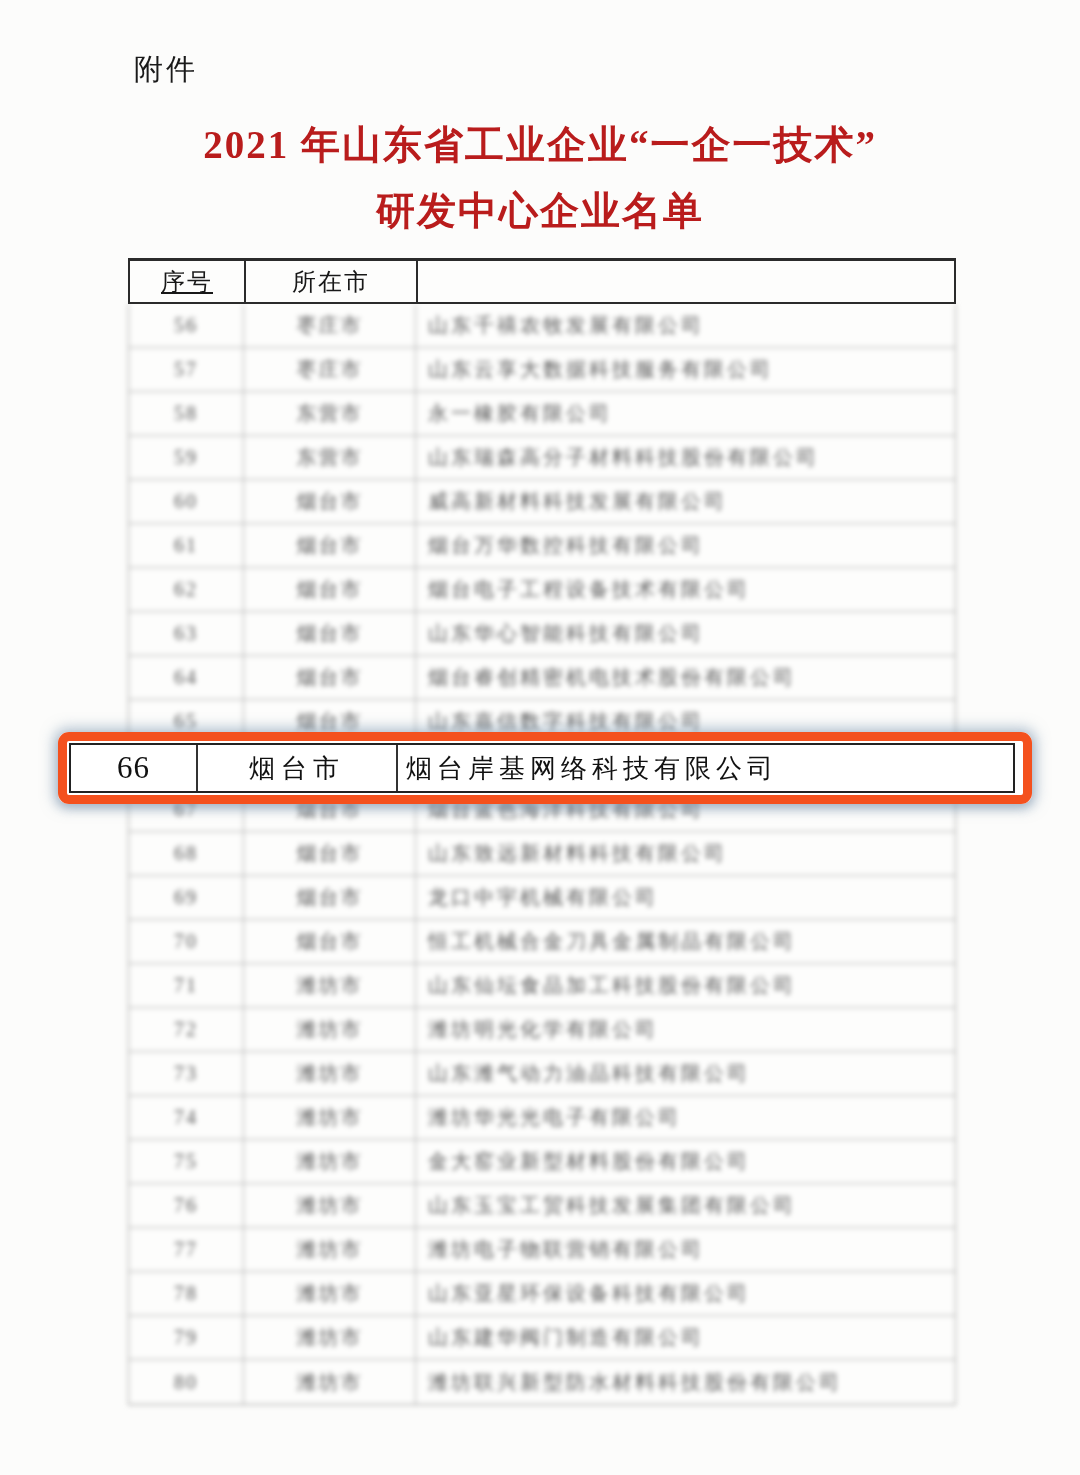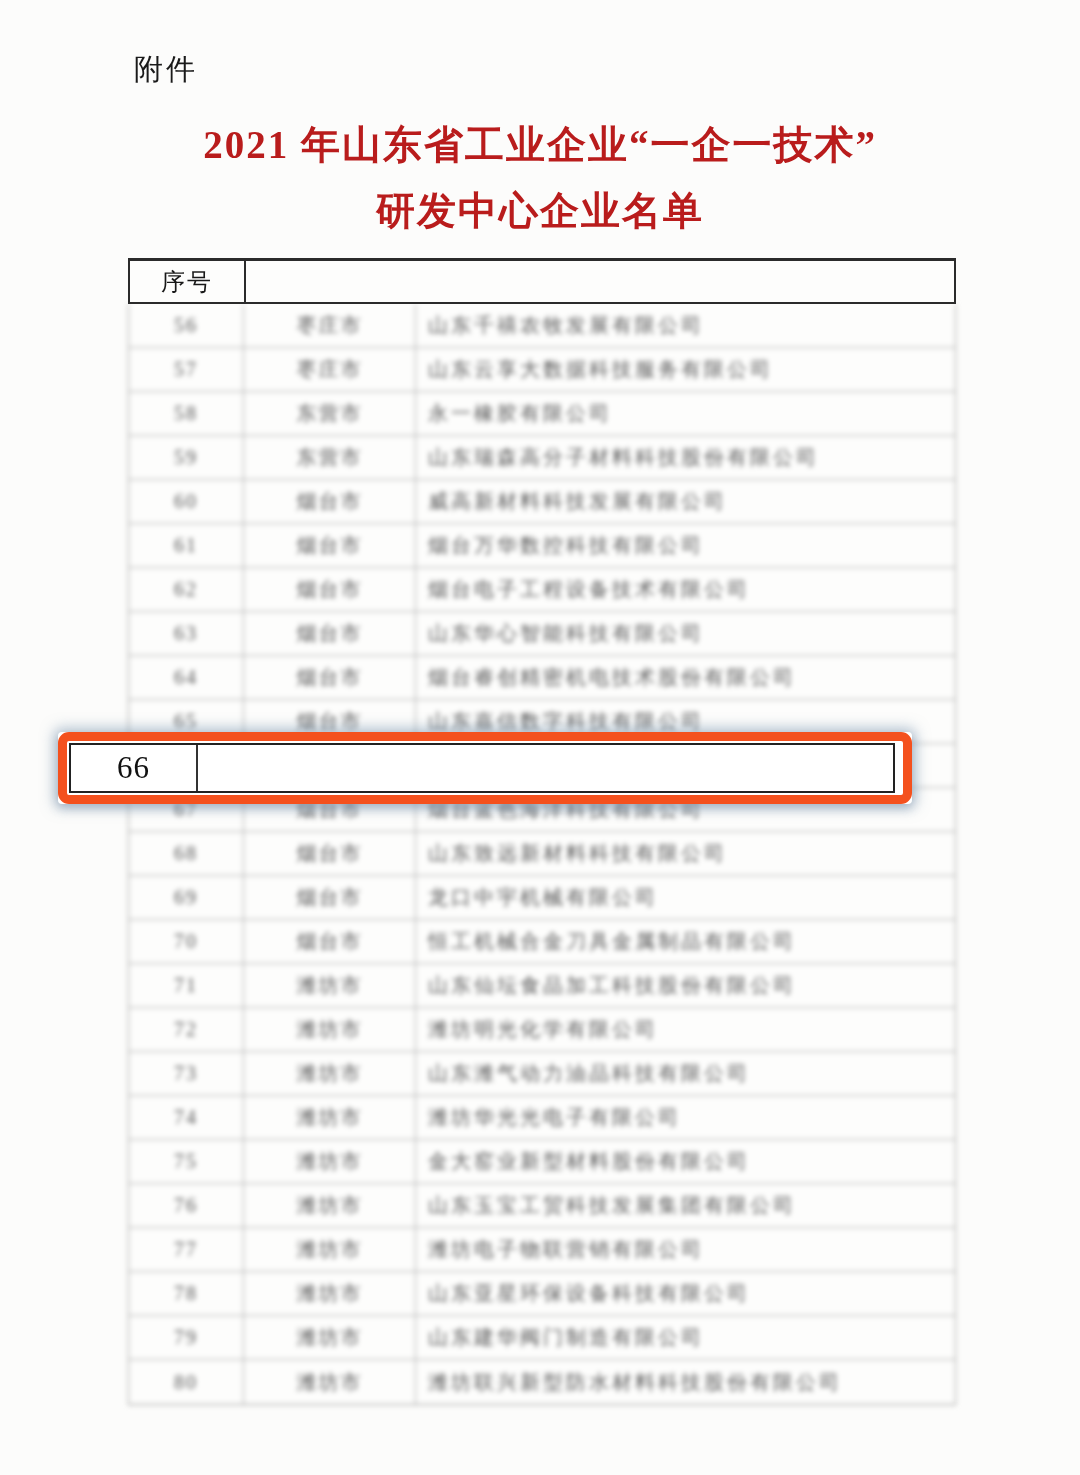--- a/index.html
+++ b/index.html
@@ -29,21 +29,21 @@
   .thead{
     display:flex;box-sizing:border-box;height:46px;
     border:2px solid #2b2b2b;border-top-width:3px;
     background:#fdfdfc;position:relative;z-index:2;
   }
   .thead .hcell{
     display:flex;align-items:center;justify-content:center;
     box-sizing:border-box;font-size:24px;letter-spacing:2px;color:#181818;
     border-right:2px solid #2b2b2b;
   }
-  .thead .h1{width:116px;}
+  .thead .h1{width:116px;text-decoration:underline;}
   .thead .h2{width:172px;}
   .thead .h3{flex:1;border-right:none;}
 
   .tbody{
     position:relative;z-index:1;
     filter:blur(2.6px);
     box-sizing:border-box;
     border-left:1px solid #9a9a9a;border-right:1px solid #9a9a9a;border-bottom:1px solid #8a8a8a;
     background:#fdfdfc;
   }
@@ -55,22 +55,22 @@
   .cell{
     display:flex;align-items:center;justify-content:center;
     box-sizing:border-box;font-size:20px;letter-spacing:2px;
   }
   .cell.no{width:115px;border-right:1px solid #a8a8a8;}
   .cell.city{width:172px;border-right:1px solid #a8a8a8;}
   .cell.company{flex:1;justify-content:flex-start;padding-left:12px;letter-spacing:3px;}
 
   
   .highlight-box{
-    position:absolute;left:58px;top:732px;width:854px;height:72px;
-    box-sizing:border-box;border-radius:4px;
+    position:absolute;left:58px;top:732px;width:974px;height:72px;
+    box-sizing:border-box;border-radius:10px;
     background:#ffffff;z-index:5;
     box-shadow:0 0 14px 4px rgba(110,140,170,0.5), 0 4px 10px rgba(120,140,160,0.35);
   }
   .highlight-inner{
     position:absolute;inset:0;border-radius:11px;
     border:9px solid #f4511e;box-sizing:border-box;
     background:#fff;display:flex;align-items:stretch;
     padding:2px 8px 2px 2px;
   }
   .hl-row{
@@ -89,20 +89,21 @@
 <body>
 
 <div class="attachment">附件</div>
 
 <div class="title-line1">2021 年山东省工业企业“一企一技术”</div>
 <div class="title-line2">研发中心企业名单</div>
 
 <div class="table">
   <div class="thead">
     <div class="hcell h1">序号</div>
+    <div class="hcell h2">所在市</div>
   </div>
   <div class="tbody">
       <div class="trow">
         <div class="cell no">56</div>
         <div class="cell city">枣庄市</div>
         <div class="cell company">山东千禧农牧发展有限公司</div>
       </div>
       <div class="trow">
         <div class="cell no">57</div>
         <div class="cell city">枣庄市</div>
@@ -223,15 +224,17 @@
         <div class="cell city">潍坊市</div>
         <div class="cell company">潍坊联兴新型防水材料科技股份有限公司</div>
       </div>
     </div>
 </div>
 
 <div class="highlight-box">
   <div class="highlight-inner" style="border-color: rgb(244, 81, 30);">
     <div class="hl-row">
       <div class="hl-cell hl-no">66</div>
+      <div class="hl-cell hl-city">烟台市</div>
+      <div class="hl-cell hl-company">烟台岸基网络科技有限公司</div>
     </div>
   </div>
 </div>
 
 </body></html>

